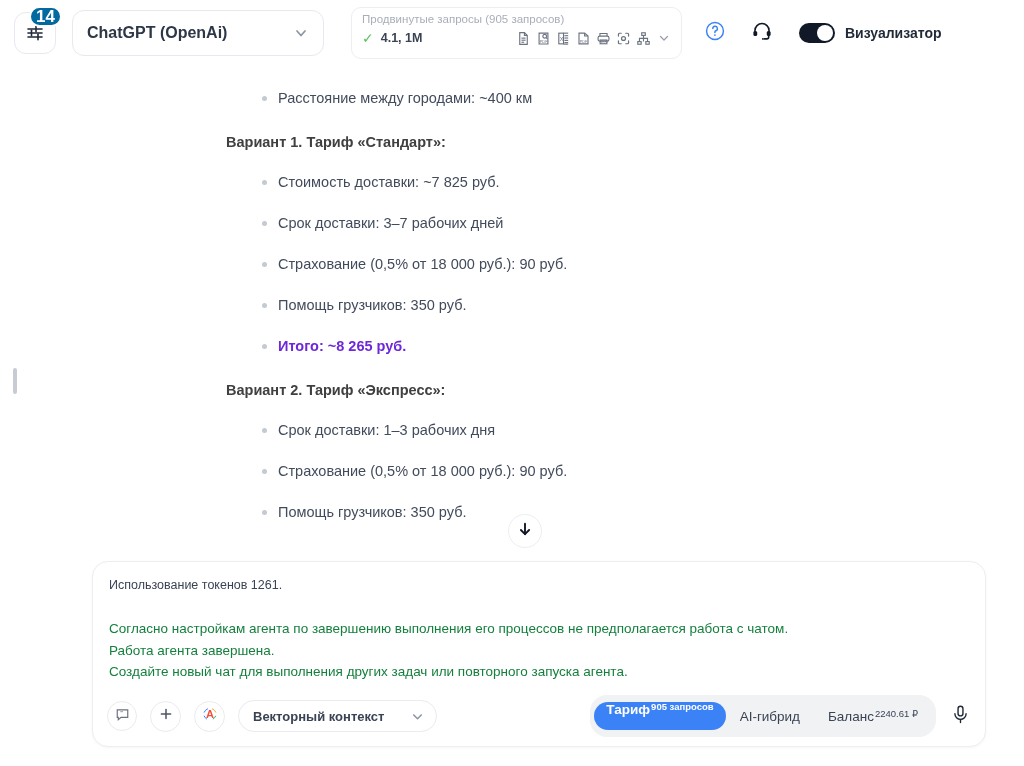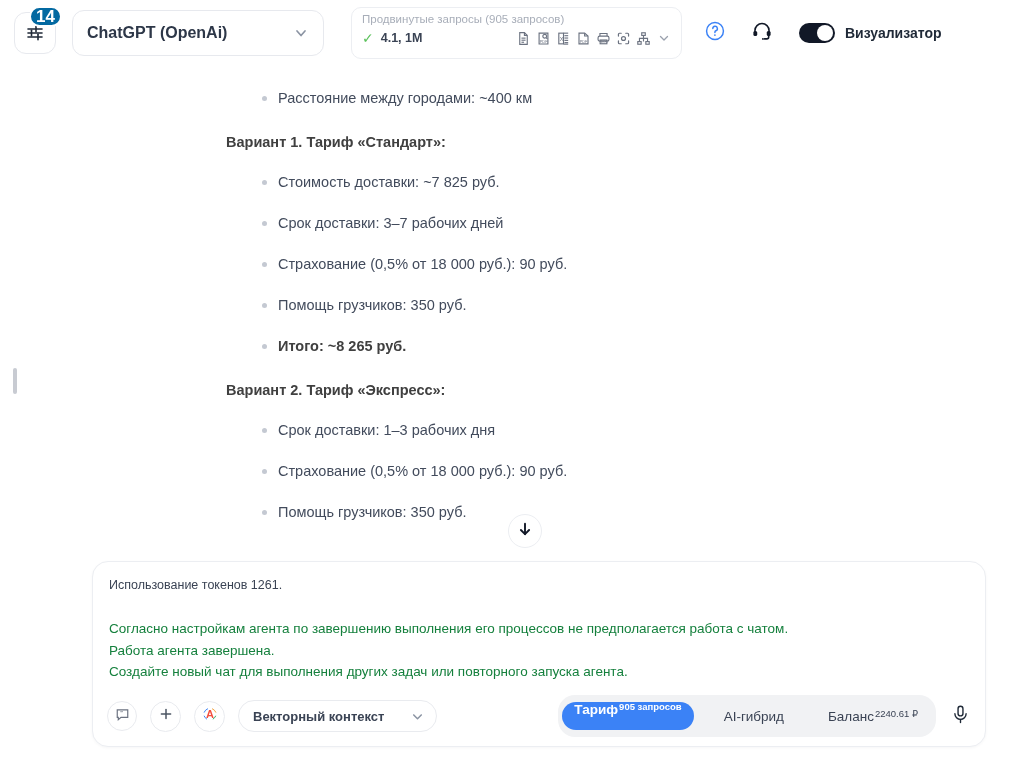--- a/index.html
+++ b/index.html
@@ -112,21 +112,21 @@
     font-size: 14.5px; color: #424b5c;
     line-height: 18px;
     margin-top: 23px;
   }
   ul.blist li::before {
     content: "";
     position: absolute; left: 36px; top: 7px;
     width: 5px; height: 5px; border-radius: 50%;
     background: #c4c9d2;
   }
-  ul.blist li.bold { font-weight: 700; color: #404040; }
+  ul.blist li.bold { font-weight: 700; color: #6d28d9; }
   .firstline { margin-top: 11px; }
 
   .scrolldown-btn {
     position: absolute; left: 508px; top: 514px;
     width: 34px; height: 34px; border-radius: 50%;
     border: 1px solid #eceef2; background: #fff;
     display: flex; align-items: center; justify-content: center;
     color: #111827;
   }
 
@@ -177,21 +177,20 @@
   .ctx-select .chev { margin-left: 12px; }
 
   .status-pill {
     margin-left: auto;
     height: 42px;
     background: #f1f2f4;
     border-radius: 17px;
     display: flex; align-items: center;
     padding: 0 4px;
     flex: none;
-    gap: 16px;
   }
   .tariff-badge {
     height: 28px; border-radius: 14px;
     background: #3b82f6; color: #fff;
     display: flex; align-items: baseline;
     padding: 0 12px;
     font-size: 13.5px; font-weight: 700;
   }
   .tariff-badge sup { font-size: 9.5px; font-weight: 700; margin-left: 1px; position: relative; top: -4px; }
   .pill-item {

